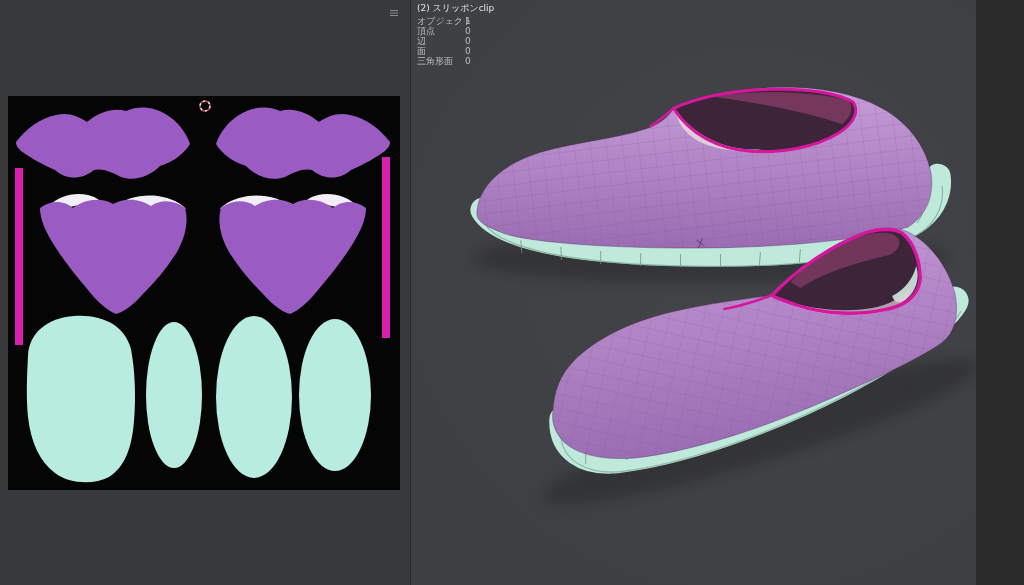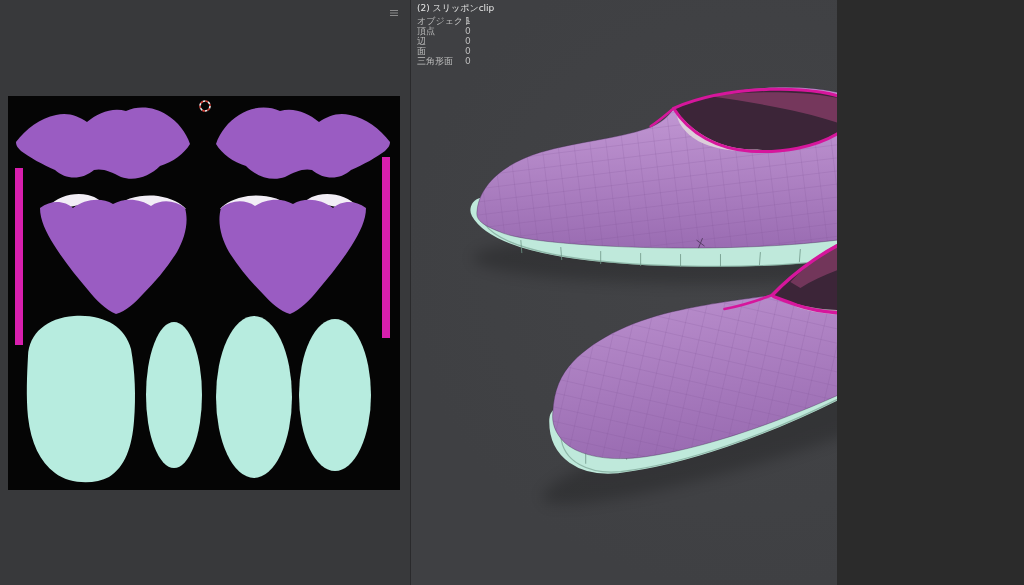--- a/index.html
+++ b/index.html
@@ -1,16 +1,16 @@
 <!DOCTYPE html>
 <html style="--bg_left: #38393b; --bg_right: #3f4043; --divider: #2a2a2c; --uv_bg: #050505; --island_purple: #9a5cc2; --island_cyan: #b7ecdf; --island_magenta: #d81fae; --island_white: #f2eef6; --cursor_red: #d84038; --cursor_white: #f0f0f0; --shoe_purple_hi: #c79dd8; --shoe_purple_lo: #9a6cb2; --wire_purple: #7b5194; --trim_magenta: #d6169c; --sole_mint: #bfe9db; --sole_edge: #6e9687; --interior_dark: #3c2538; --interior_red: #7b3a60; --insole_light: #ddd2da; --insole_teal: #cfe8e0; --text_primary: #e6e6e6; --text_secondary: #bdbdbd; --icon_gray: #c2c2c2; --axis_x: #e25462; --axis_y: #84b840; --axis_z: #4e7fd0;"><head>
 <meta charset="utf-8">
 <style>
   html,body{margin:0;padding:0;background:#2b2b2b;}
-  .app{position:relative;width:837px;height:585px;overflow:hidden;
+  .app{position:relative;width:976px;height:585px;overflow:hidden;
        font-family:"DejaVu Sans","Liberation Sans",sans-serif;background:var(--bg_right,#3f4043);}
   .uv-panel{position:absolute;left:0;top:0;width:410px;height:585px;background:var(--bg_left,#38393b);}
   .uv-canvas{position:absolute;left:8px;top:96px;width:392px;height:394px;}
   .uv-canvas svg{display:block;width:100%;height:100%;}
   .uv-corner{position:absolute;right:10px;top:4px;width:12px;height:12px;opacity:.6;}
   .divider{position:absolute;left:410px;top:0;width:1px;height:585px;background:var(--divider,#2b2b2d);}
   .viewport{position:absolute;left:411px;top:0;width:613px;height:585px;
             background:radial-gradient(ellipse at 55% 45%, #434447 0%, var(--bg_right,#3f4043) 72%);}
   .scene{position:absolute;left:0;top:0;width:100%;height:100%;}
   .stats{position:absolute;left:6px;top:3px;font-size:9px;line-height:10px;color:var(--text_secondary,#bdbdbd);white-space:nowrap;}

